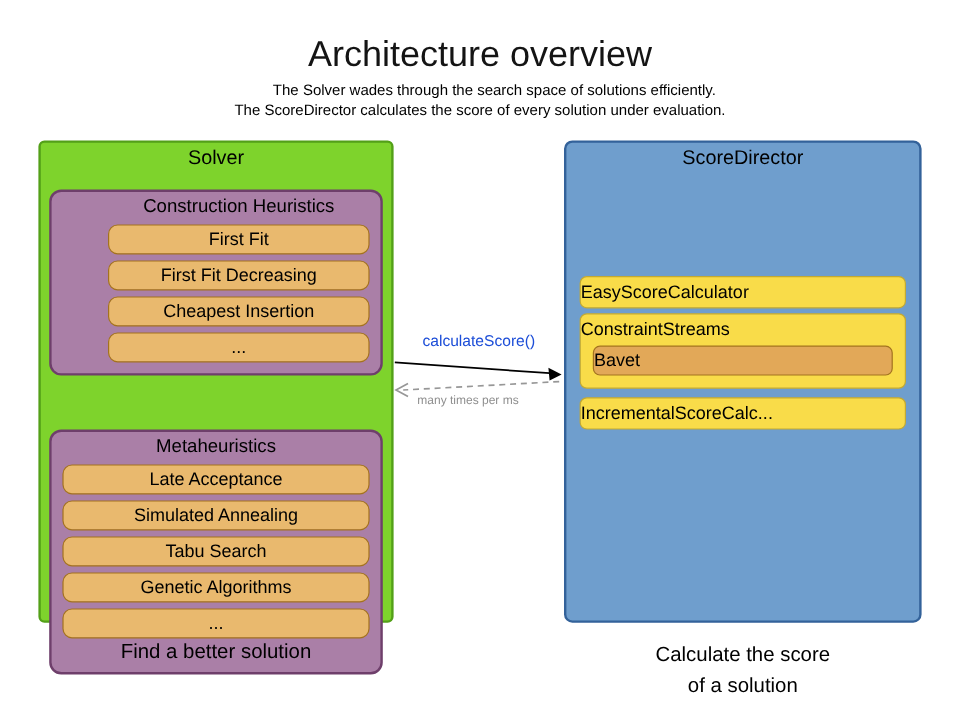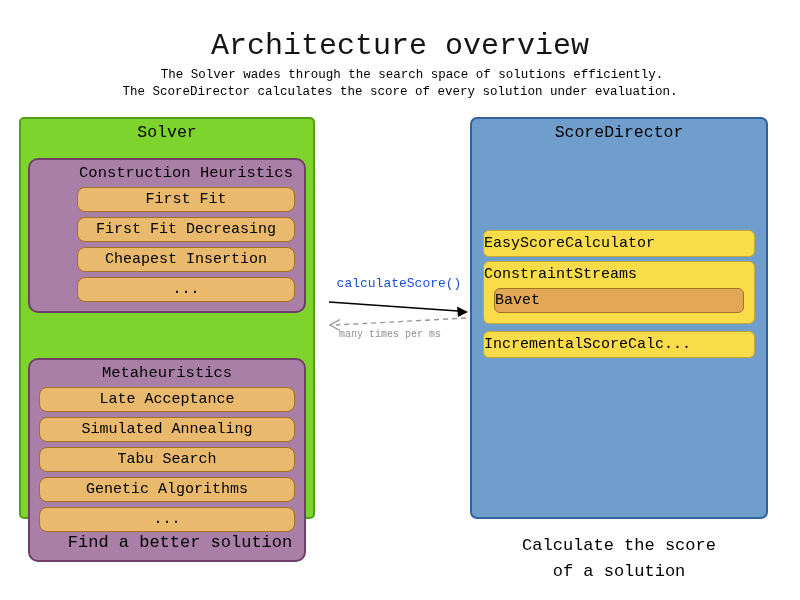--- a/index.html
+++ b/index.html
@@ -1,23 +1,23 @@
 <!DOCTYPE html>
 <html><head>
 <meta charset="utf-8">
 <style>
   html,body{margin:0;padding:0;background:#ffffff;}
-  .canvas{position:relative;width:800px;height:600px;background:#ffffff;font-family:Liberation Mono, monospace;color:#000;overflow:hidden;}
+  .canvas{position:relative;width:800px;height:600px;background:#ffffff;font-family:Liberation Sans, sans-serif;color:#000;overflow:hidden;}
 
   .title{position:absolute;top:30px;left:0;width:100%;text-align:center;font-size:30px;line-height:32px;color:#141414;}
   .subtitle{position:absolute;left:0;width:100%;text-align:center;font-size:12.5px;color:#000;}
   .subtitle.s1{top:68px;padding-left:12px;}
   .subtitle.s2{top:85px;}
 
-  .solver-box{position:absolute;left:19px;top:117px;width:296px;height:402px;background:#7ed32c;border:2px solid #53a018;border-radius:5px;box-sizing:border-box;}
+  .solver-box{position:absolute;left:32px;top:117px;width:296px;height:402px;background:#7ed32c;border:2px solid #53a018;border-radius:5px;box-sizing:border-box;}
   .box-title{position:absolute;top:4px;left:0;width:100%;text-align:center;font-size:16.5px;}
   .group{position:absolute;left:7px;width:278px;background:#aa7fa7;border:2px solid #6e3f6b;border-radius:10px;box-sizing:border-box;}
   .group.ch{top:39px;height:155px;padding-left:38px;}
   .group.mh{top:199px;height:204px;margin-top:40px;}
   .group-title{text-align:center;font-size:15.5px;padding:4px 0 5px;}
   .item{margin:0 9px 5px;height:25px;line-height:24px;text-align:center;font-size:15px;background:#e9b96e;border:1.5px solid #a3721f;border-radius:8px;box-sizing:border-box;}
 
   .sd-box{position:absolute;left:470px;top:117px;width:298px;height:402px;background:#6f9ecd;border:2px solid #33629a;border-radius:7px;box-sizing:border-box;}
   .yellow{position:absolute;left:11px;width:272px;background:#f9dc49;border:1.5px solid #c3a932;border-radius:6px;box-sizing:border-box;text-align:left;font-size:15px;}
   .yellow.simple{height:27px;line-height:25px;}

